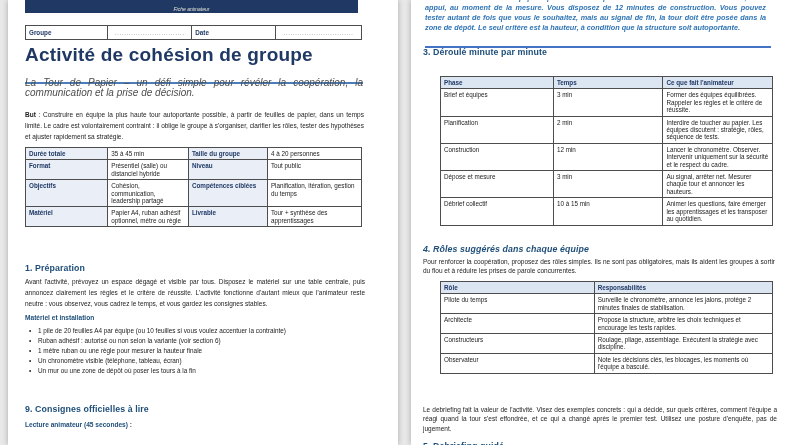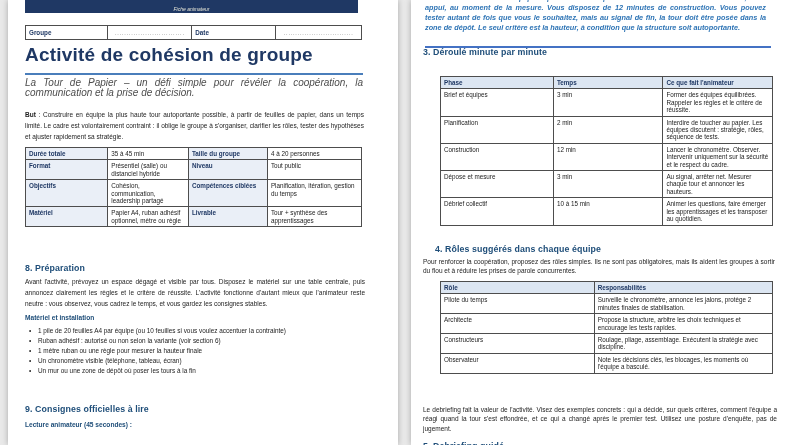--- a/index.html
+++ b/index.html
@@ -18,21 +18,21 @@
   
   table.doc{border-collapse:collapse;table-layout:fixed;}
   table.doc td,table.doc th{border:1px solid #4d4d4d;vertical-align:top;overflow:hidden;}
   table.outer{border:1.5px solid #2e2e2e;}
   .meta td{font-size:6.3px;line-height:8px;padding:2.5px 3px;white-space:nowrap;}
   .meta .lbl{font-weight:bold;color:#1f3864;}
   .meta .fill{color:#555;text-align:center;letter-spacing:.8px;font-size:5.5px;}
 
   
   .doc-title{font-size:19px;font-weight:bold;color:#1f3864;letter-spacing:.2px;
-             padding-bottom:7px;border-bottom:2px solid #4a7ebb;}
+             padding-bottom:16px;border-bottom:2px solid #4a7ebb;}
   .subtitle{font-size:10px;line-height:10px;font-style:italic;color:#4d4d4d;text-align:justify;}
   .body-p{font-size:6.5px;line-height:11px;color:#1c1c1c;text-align:justify;}
   .body-tight{font-size:6.5px;line-height:9px;color:#1c1c1c;text-align:justify;}
   .b{font-weight:bold;}
 
   
   .grid td,.grid th{font-size:6.3px;line-height:7.4px;padding:2px 3px;color:#222;text-align:left;}
   .grid .lbl{background:#eaeff7;font-weight:bold;color:#1f3864;}
   .grid th{background:#dce6f2;font-weight:bold;color:#1f3864;}
 
@@ -113,21 +113,21 @@
       </tr>
       <tr>
         <td class="lbl">Matériel</td>
         <td>Papier A4, ruban adhésif optionnel, mètre ou règle</td>
         <td class="lbl">Livrable</td>
         <td>Tour + synthèse des apprentissages</td>
       </tr>
     </tbody>
       </table>
 
-    <div class="abs h-sec" style="left:17px;top:263px;">8. Préparation</div>
+    <div class="abs h-sec" style="left:17px;top:263px;">1. Préparation</div>
     <div class="abs body-p" style="left:17px;top:277px;width:340px;line-height:10.8px;">Avant l'activité, prévoyez un espace dégagé et visible par tous. Disposez le matériel sur une table centrale, puis annoncez clairement les règles et le critère de réussite. L'activité fonctionne d'autant mieux que l'animateur reste neutre : vous observez, vous cadrez le temps, et vous gardez les consignes stables.</div>
 
     <div class="abs h-min" style="left:17px;top:314px;">Matériel et installation</div>
     <div class="abs bullets" style="left:17px;top:326px;width:340px;">
       <div>1 pile de 20 feuilles A4 par équipe (ou 10 feuilles si vous voulez accentuer la contrainte)</div>
       <div>Ruban adhésif : autorisé ou non selon la variante (voir section 6)</div>
       <div>1 mètre ruban ou une règle pour mesurer la hauteur finale</div>
       <div>Un chronomètre visible (téléphone, tableau, écran)</div>
       <div>Un mur ou une zone de dépôt où poser les tours à la fin</div>
     </div>
@@ -176,21 +176,21 @@
         <td>Au signal, arrêter net. Mesurer chaque tour et annoncer les hauteurs.</td>
       </tr>
       <tr>
         <td>Débrief collectif</td>
         <td>10 à 15 min</td>
         <td>Animer les questions, faire émerger les apprentissages et les transposer au quotidien.</td>
       </tr>
     </tbody>
       </table>
 
-    <div class="abs h-sec" style="left:24px;top:244px;">4. Rôles suggérés dans chaque équipe</div>
+    <div class="abs h-sec" style="left:12px;top:244px;font-style:italic;">4. Rôles suggérés dans chaque équipe</div>
     <div class="abs body-tight" style="left:12px;top:257px;width:352px;">Pour renforcer la coopération, proposez des rôles simples. Ils ne sont pas obligatoires, mais ils aident les groupes à sortir du flou et à réduire les prises de parole concurrentes.</div>
 
     <table class="abs doc outer grid" style="left:29px;top:281px;width:333px;">
       <colgroup>
           <col style="width:46.3%">
           <col style="width:53.7%">
         </colgroup>
       <tbody>
           <tr>
         <th>Rôle</th>

